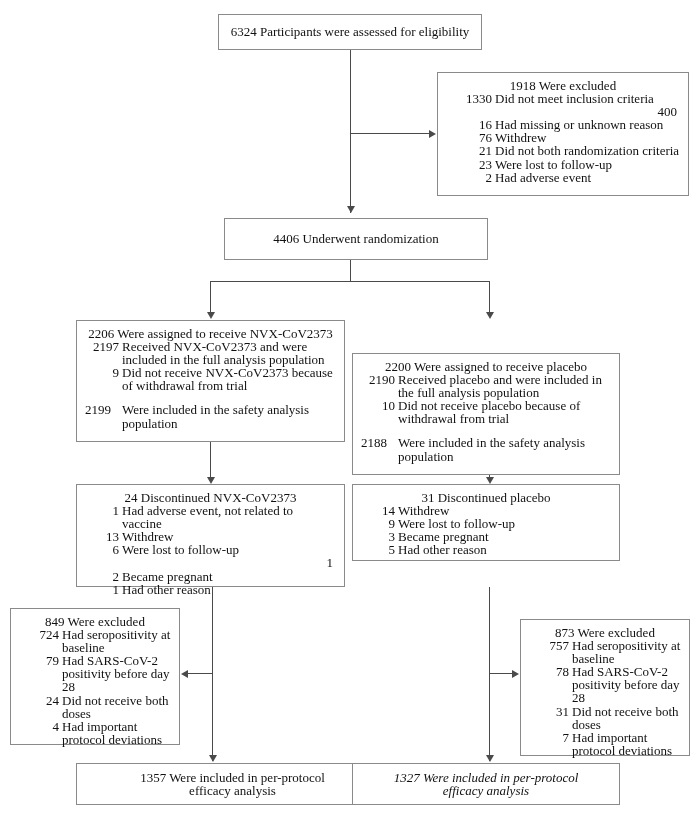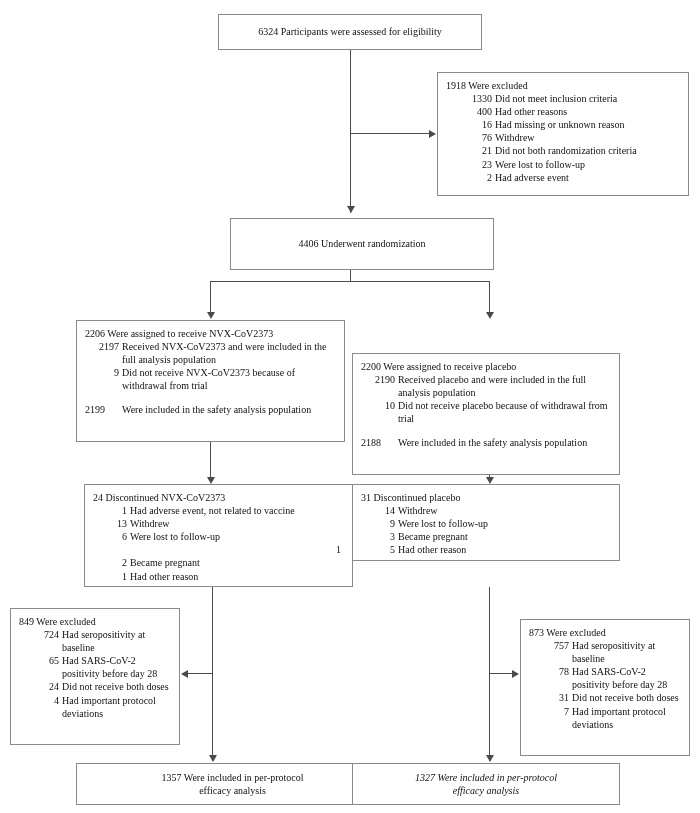--- a/index.html
+++ b/index.html
@@ -16,21 +16,21 @@
     color: #1a1a1a;
     overflow: hidden;
   }
 
   
   .box {
     position: absolute;
     box-sizing: border-box;
     border: 1px solid #8a8a8a;
     background: #ffffff;
-    font-size: 10px;
+    font-size: 13px;
     line-height: 13.1px;
     color: #111111;
     padding: 6px 8px 6px 8px;
     z-index: 3;
   }
   .box.center {
     display: flex;
     align-items: center;
     justify-content: center;
     text-align: center;
@@ -63,21 +63,21 @@
     border-bottom: 4px solid transparent;
     border-left: 7px solid #4a4a4a;
   }
   .arrow-left {
     border-top: 4px solid transparent;
     border-bottom: 4px solid transparent;
     border-right: 7px solid #4a4a4a;
   }
 
   
-  .hdr { display: block; }
+  .hdr { display: block; text-align: center; }
   .row {
     display: flex;
     align-items: flex-start;
     justify-content: flex-end;
   }
   .num {
     flex: 0 0 auto;
     text-align: right;
     padding-right: 3px;
     white-space: pre;
@@ -131,21 +131,20 @@
   </div>
 
   <div class="box" style="left:437px; top:72px; width:252px; height:124px;">
     <span class="hdr">1918 Were excluded</span>
     <div class="row">
       <span class="num g46">1330</span>
       <span class="txt">Did not meet inclusion criteria</span>
     </div>
     <div class="row">
       <span class="num g46">400</span>
-      <span class="txt">Had other reasons</span>
     </div>
     <div class="row">
       <span class="num g46">16</span>
       <span class="txt">Had missing or unknown reason</span>
     </div>
     <div class="row">
       <span class="num g46">76</span>
       <span class="txt">Withdrew</span>
     </div>
     <div class="row">
@@ -155,21 +154,21 @@
     <div class="row">
       <span class="num g46">23</span>
       <span class="txt">Were lost to follow-up</span>
     </div>
     <div class="row">
       <span class="num g46">2</span>
       <span class="txt">Had adverse event</span>
     </div>
   </div>
 
-  <div class="box center" style="left:230px; top:218px; width:264px; height:52px;">
+  <div class="box center" style="left:224px; top:218px; width:264px; height:42px;">
     <span class="ctext">4406 Underwent randomization</span>
   </div>
 
   <div class="box" style="left:76px; top:320px; width:269px; height:122px;">
     <span class="hdr">2206 Were assigned to receive NVX-CoV2373</span>
     <div class="row">
       <span class="num g34">2197</span>
       <span class="txt">Received NVX-CoV2373 and were included in the full analysis population</span>
     </div>
     <div class="row">
@@ -193,21 +192,21 @@
       <span class="num g34">10</span>
       <span class="txt">Did not receive placebo because of withdrawal from trial</span>
     </div>
     <div class="spacer"></div>
     <div class="row">
       <span class="num g34" style="text-align:left; padding-left:0;">2188</span>
       <span class="txt">Were included in the safety analysis population</span>
     </div>
   </div>
 
-  <div class="box" style="left:76px; top:484px; width:269px; height:103px;margin-left:8px;">
+  <div class="box" style="left:76px; top:484px; width:269px; height:103px;">
     <span class="hdr">24 Discontinued NVX-CoV2373</span>
     <div class="row">
       <span class="num g34">1</span>
       <span class="txt">Had adverse event, not related to vaccine</span>
     </div>
     <div class="row">
       <span class="num g34">13</span>
       <span class="txt">Withdrew</span>
     </div>
     <div class="row">
@@ -247,21 +246,21 @@
     </div>
   </div>
 
   <div class="box" style="left:10px; top:608px; width:170px; height:137px;">
     <span class="hdr">849 Were excluded</span>
     <div class="row">
       <span class="num g40">724</span>
       <span class="txt">Had seropositivity at baseline</span>
     </div>
     <div class="row">
-      <span class="num g40">65</span>
+      <span class="num g40">79</span>
       <span class="txt">Had SARS-CoV-2 positivity before day 28</span>
     </div>
     <div class="row">
       <span class="num g40">24</span>
       <span class="txt">Did not receive both doses</span>
     </div>
     <div class="row">
       <span class="num g40">4</span>
       <span class="txt">Had important protocol deviations</span>
     </div>

